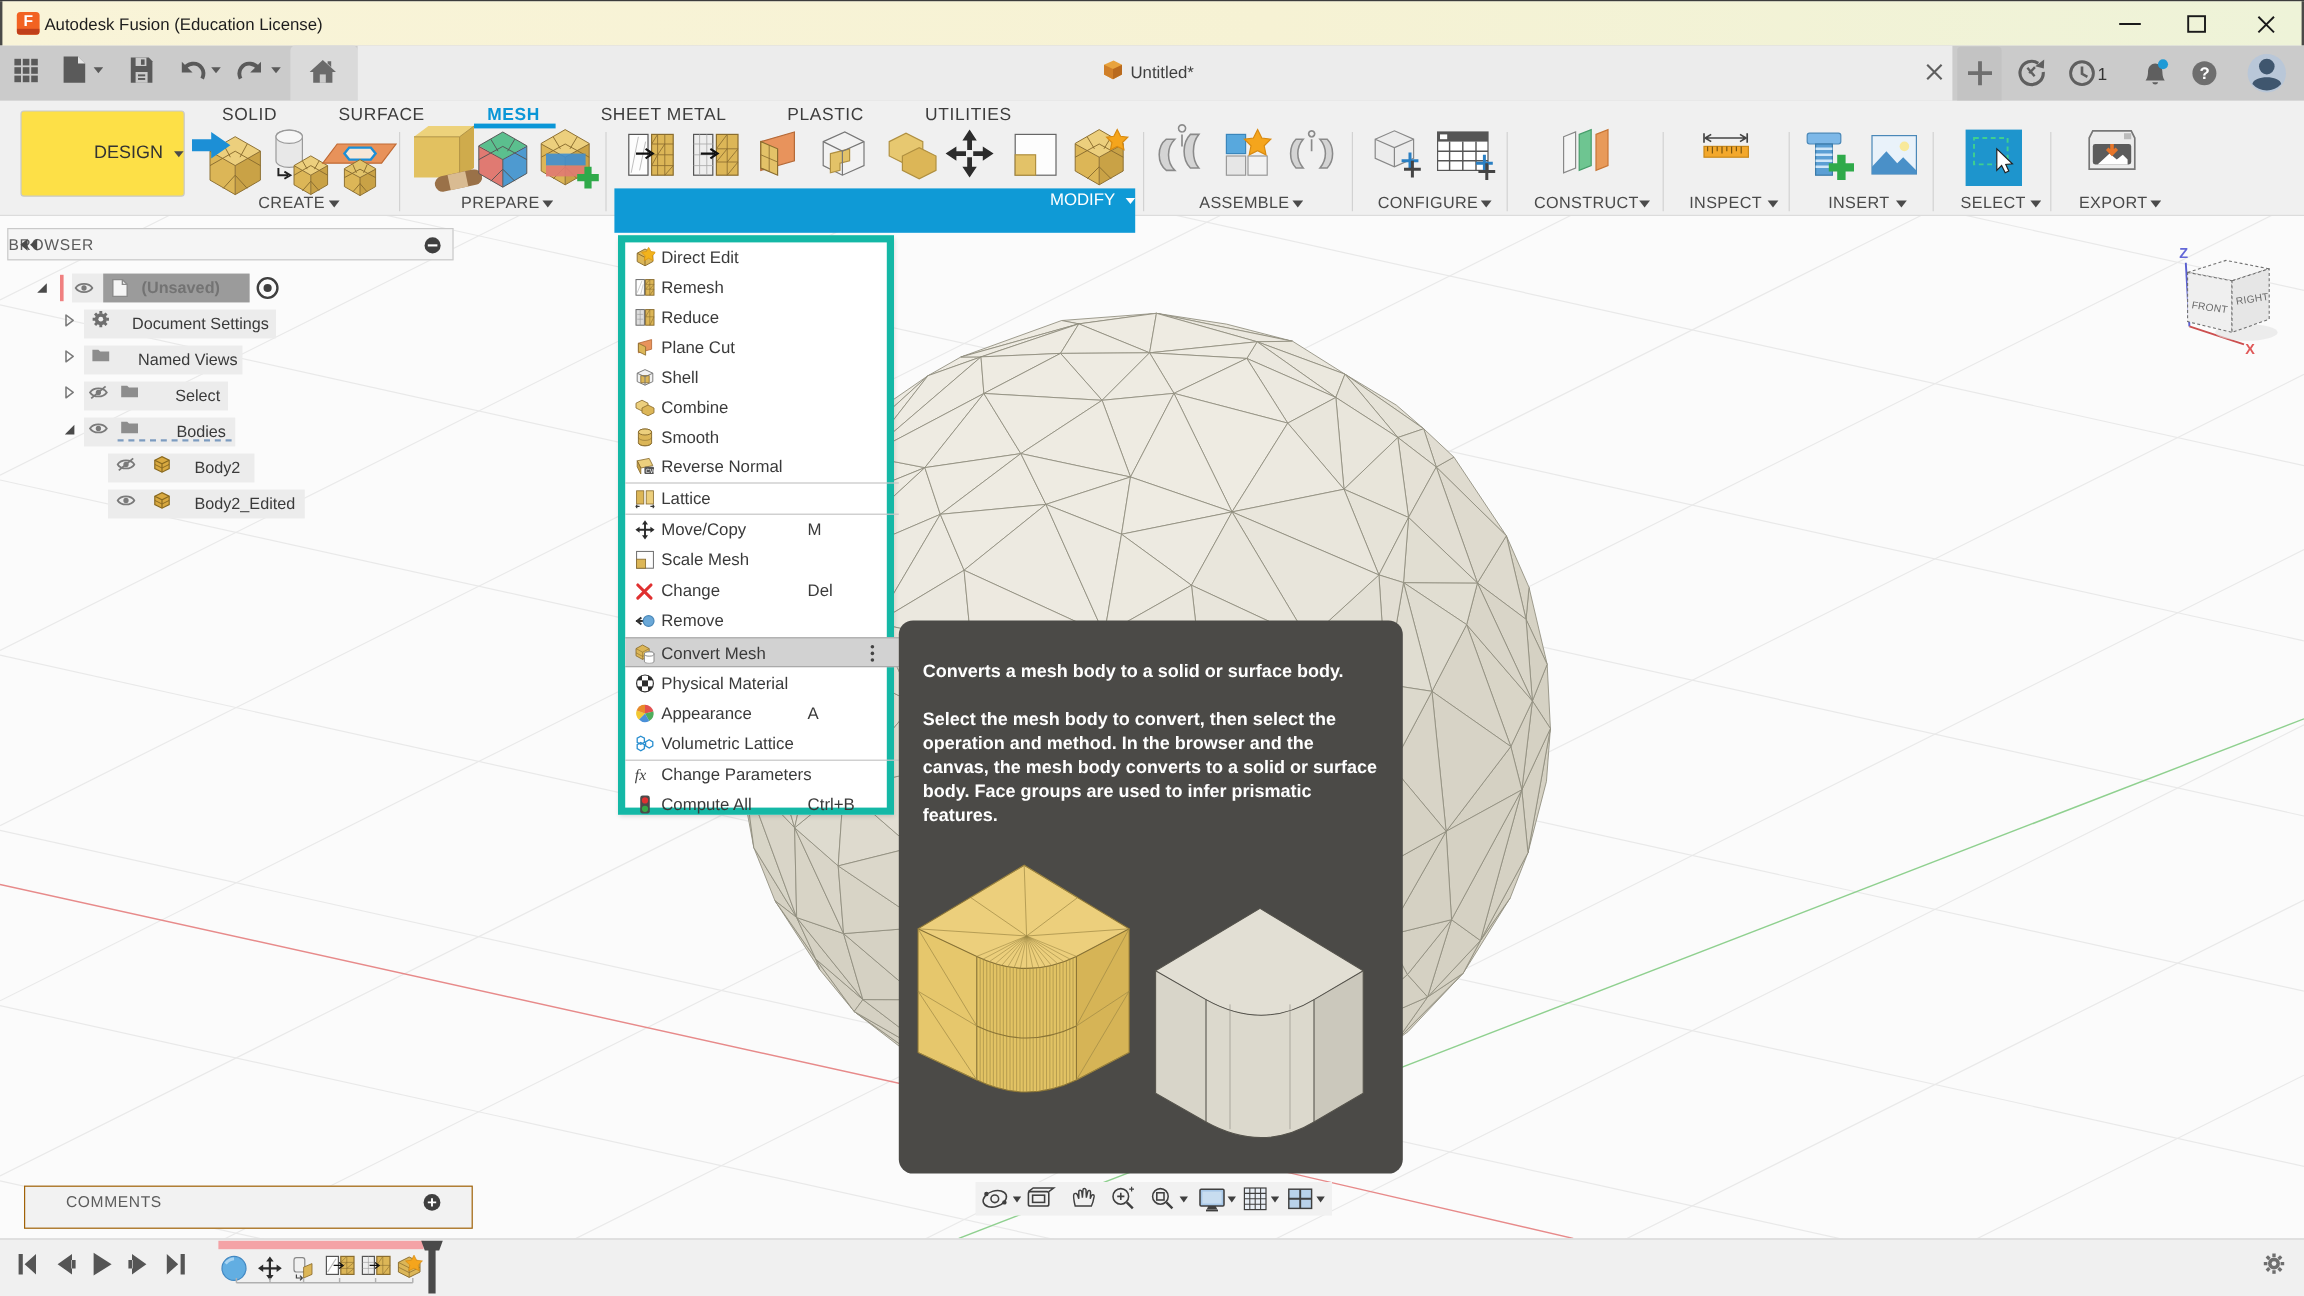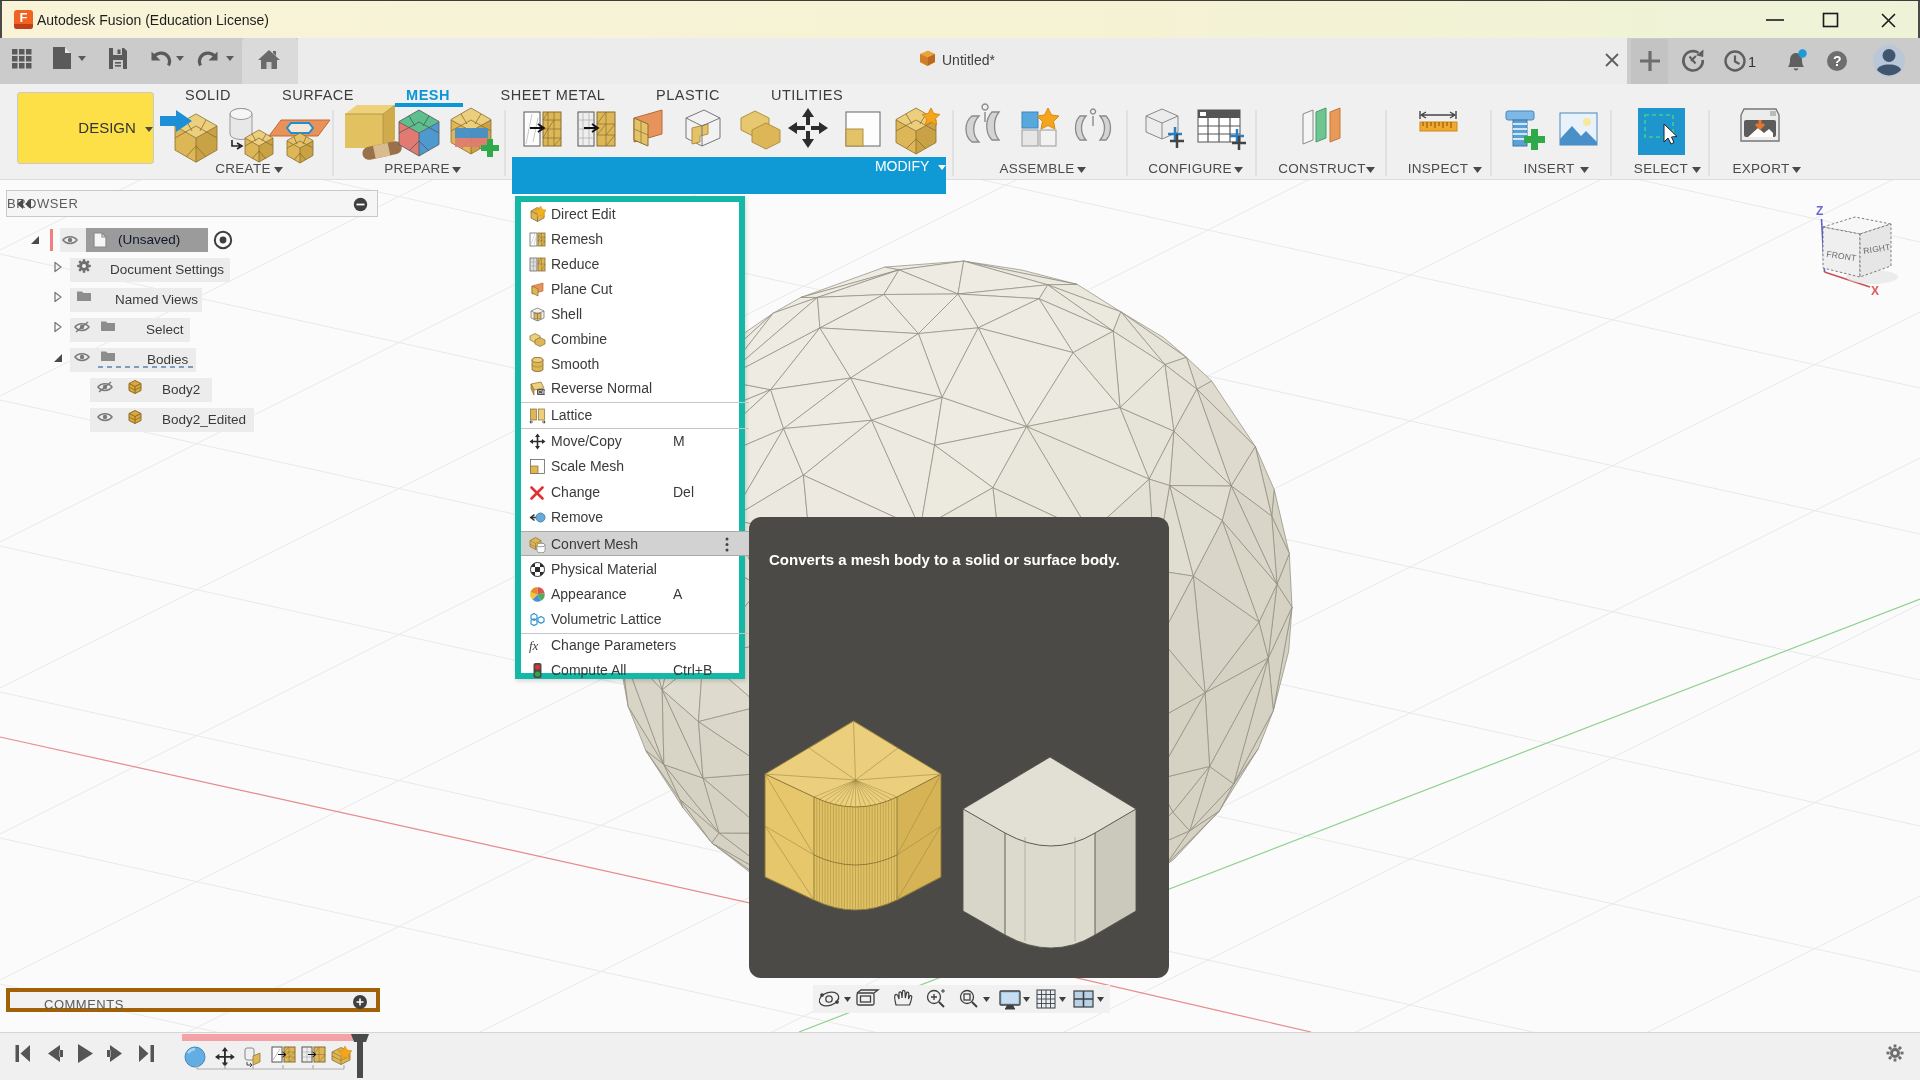--- a/index.html
+++ b/index.html
@@ -30,21 +30,21 @@
 #menu{position:absolute;left:515px;top:196px;width:230px;height:483px;background:#fff;border:6px solid #14b8a6;box-shadow:1px 2px 4px rgba(0,0,0,0.15)}
 .mi{position:absolute;left:0;width:228px;height:25px;font-size:14px;color:#3a3a3a;line-height:25px}
 .mi .ic{position:absolute;left:8px;top:4px;width:17px;height:17px}
 .mi .tx{position:absolute;left:30px;top:0}
 .mi .sc{position:absolute;left:152px;top:0}
 .msep{position:absolute;left:0;width:228px;height:1px;background:#c5c5c5}
 
 #tooltip{position:absolute;left:749px;top:517px;width:420px;height:461px;background:#4b4a47;border-radius:12px;color:#fff}
 #tooltip p{font-size:15px;font-weight:bold;line-height:20px;margin:0}
 
-#comments{position:absolute;left:6px;top:988px;width:374px;height:24px;background:#f2f2f2;border:4px solid #a16207;font-size:13px;color:#5c5c5c;line-height:25px}
+#comments{position:absolute;left:20px;top:988px;width:374px;height:36px;background:#f2f2f2;border:1px solid #a16207;font-size:13px;color:#5c5c5c;line-height:25px}
 
 #bottombar{position:absolute;left:0;top:1032px;width:1920px;height:48px;background:#f0f0f0;border-top:1px solid #d5d5d5}
 
 #navbar{position:absolute;left:813px;top:985px;width:297px;height:28px;background:#f1f1f1}
 </style></head>
 <body>
 <div id="app">
 <svg id="viewport" style="position:absolute;left:0;top:180px" width="1920" height="852" viewBox="0 180 1920 852">
       <rect x="0" y="180" width="1920" height="852" fill="#fbfbfb"></rect>
       <g stroke="#e9e9e9" stroke-width="1">
@@ -601,21 +601,21 @@
     </svg>
 <div class="abs" style="left:50px;top:229px;width:3px;height:22px;background:#f08080"></div>
 <svg class="abs" style="left:62px;top:234px" width="16" height="12">
       <path d="M1 6 C4 1.5 12 1.5 15 6 C12 10.5 4 10.5 1 6 Z" fill="none" stroke="#7a7a7a" stroke-width="1.5"></path>
       <circle cx="8" cy="6" r="2.2" fill="#7a7a7a"></circle>
     </svg>
 <svg class="abs" style="left:92px;top:232px" width="16" height="16">
       <path d="M2 1 L10 1 L14 5 L14 15 L2 15 Z" fill="#f5f5f5" stroke="#8a8a8a" stroke-width="1.2"></path>
       <path d="M10 1 L10 5 L14 5" fill="none" stroke="#8a8a8a" stroke-width="1.2"></path>
     </svg>
-<div class="trow" style="left:118px;top:228px;color:#0f172a;font-weight:normal">(Unsaved)</div>
+<div class="trow" style="left:118px;top:228px;color:#737373;font-weight:bold">(Unsaved)</div>
 <svg class="abs" style="left:213px;top:230px" width="20" height="20">
       <circle cx="10" cy="10" r="8.2" fill="none" stroke="#3f3f3f" stroke-width="2"></circle>
       <circle cx="10" cy="10" r="3.4" fill="#3f3f3f"></circle>
     </svg>
 <div class="trowbg" style="left:70px;top:258px;width:160px"></div>
 <svg class="abs" style="left:52px;top:261px" width="12" height="12">
       <path d="M3 1.5 L9 6 L3 10.5 Z" fill="none" stroke="#7a7a7a" stroke-width="1.3" stroke-linejoin="round"></path>
     </svg>
 <svg class="abs" style="left:76px;top:258px" width="16" height="16">
       <g fill="#6e6e6e">
@@ -867,20 +867,21 @@
         <span class="tx">Compute All</span>
         <span class="sc">Ctrl+B</span>
       </div>
 <div class="msep" style="top:200px"></div>
 <div class="msep" style="top:226px"></div>
 <div class="msep" style="top:431px"></div>
 </div>
 <div id="tooltip">
 <div class="abs" style="left:20px;top:33px;width:382px">
         <p>Converts a mesh body to a solid or surface body.</p>
+        <p style="margin-top:20px">Select the mesh body to convert, then select the operation and method. In the browser and the canvas, the mesh body converts to a solid or surface body. Face groups are used to infer prismatic features.</p>
       </div>
 <svg class="abs" style="left:0;top:190px" width="420" height="260">
 <g transform="translate(16,14)">
           <path d="M88.528 0 L176 53 L132 76 Q90.5 96.0 49 76 L0 53 Z" fill="#eccf7c"></path>
           <path d="M0 53 L49 76 L49 179 L0 156 Z" fill="#e6c76c"></path>
           <path d="M49 76 Q90.5 96.0 132 76 L132 179 Q90.5 199.0 49 179 Z" fill="#e2c364"></path>
           <path d="M132 76 L176 53 L176 156 L132 179 Z" fill="#d6b456"></path>
           <g stroke="#8a7436" stroke-width="0.9" fill="none">
             <path d="M88.528 0 L176 53 L176 156 L132 179 Q90.5 199.0 49 179 L0 156 L0 53 Z"></path>
             <path d="M49 76 Q90.5 96.0 132 76"></path>

